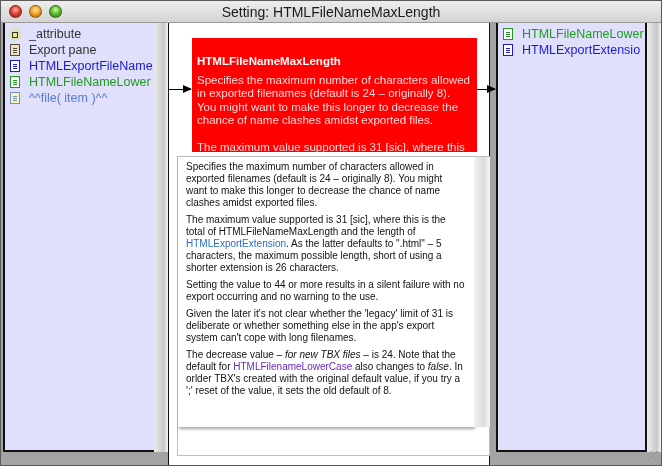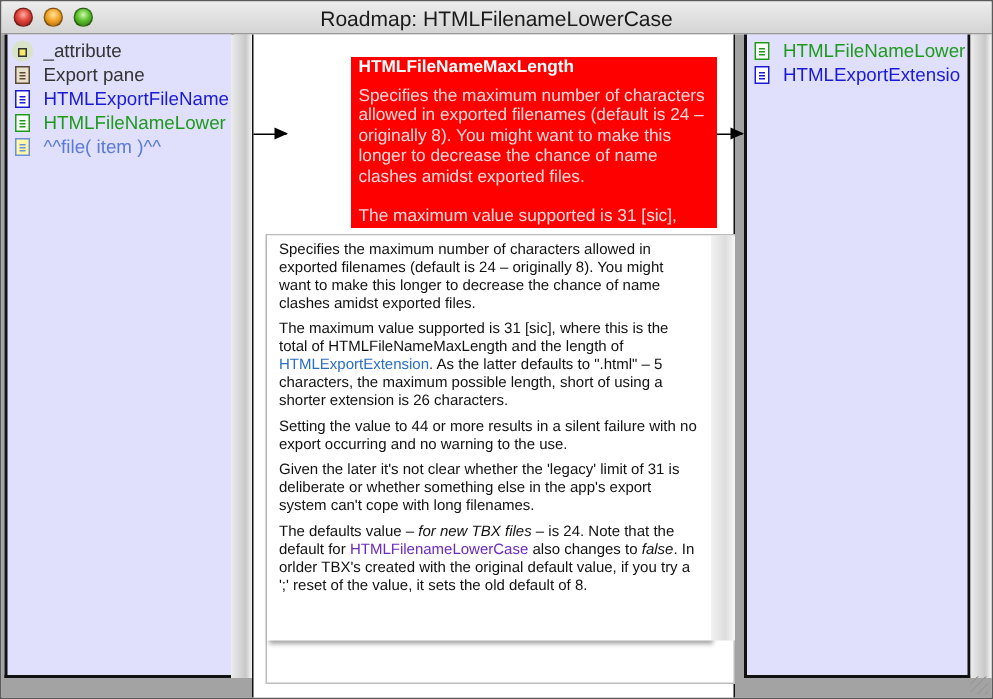--- a/index.html
+++ b/index.html
@@ -29,22 +29,22 @@
 
   .item { display: flex; align-items: center; height: 16px; font-size: 12.5px; padding-left: 5px; white-space: nowrap; overflow: hidden; }
   .item .icon { width: 10px; height: 12px; margin-right: 9px; flex: none; position: relative; background: #fff; }
   .item .icon::before { content: ""; position: absolute; left: 2px; right: 2px; top: 3px; height: 1px; background: currentColor; box-shadow: 0 2px 0 currentColor, 0 4px 0 currentColor; }
   .item .icon.ic-attr { width: 14px; height: 14px; border-radius: 50%; background: #d8e3c8; margin-left: -2px; margin-right: 7px; }
   .item .icon.ic-attr::before { left: 4px; right: 4px; top: 5px; height: 4px; background: #f7ea6a; border: 1px solid #333; box-shadow: none; }
 
   .center { position: absolute; left: 167px; top: 0; width: 322px; height: 442px;
     border-left: 1px solid #111; border-right: 1px solid #111; background: #fff; }
 
-  .red-note { position: absolute; left: 191px; top: 15px; width: 244px; height: 114px;
-    background: #ff0000; color: #ffd0d0; overflow: hidden; padding: 1px 5px; font-size: 11.5px; line-height: 13.5px; margin-left: 42px; }
+  .red-note { position: absolute; left: 191px; top: 15px; width: 285px; height: 114px;
+    background: #ff0000; color: #ffd0d0; overflow: hidden; padding: 17px 5px; font-size: 11.5px; line-height: 13.5px; }
   .red-note .rtitle { font-weight: bold; color: #fff; font-size: 11.5px; margin-bottom: 5px; }
   .red-note p { margin-bottom: 13px; color: #ffdada; }
 
   .arrow { position: absolute; height: 1px; background: #000; }
   .arrow::after { content: ""; position: absolute; right: -1px; top: -4px;
     border-left: 9px solid #000; border-top: 4px solid transparent; border-bottom: 4px solid transparent; }
 
   .text-pane { position: absolute; left: 176px; top: 133px; width: 313px; height: 300px;
     border: 1px solid #bdbdbd; background: #fff; }
   .text-inner { position: absolute; left: 0; top: 0; width: 296px; height: 270px; background: #fff;
@@ -62,21 +62,21 @@
 </head>
 <body>
 
 <div class="window">
   <div class="titlebar">
     <div class="lights">
       <div class="light close"></div>
       <div class="light min"></div>
       <div class="light max"></div>
     </div>
-    <div class="title">Roadmap: HTMLFilenameLowerCase</div>
+    <div class="title">Setting: HTMLFileNameMaxLength</div>
   </div>
 
   <div class="content">
 
     <div class="side-panel left">
       <div class="item" style="color:#333333;margin-top:3px">
         <span class="icon ic-attr"></span>
         <span>_attribute</span>
       </div>
       <div class="item" style="color:#333333">
@@ -108,21 +108,21 @@
       <p>Specifies the maximum number of characters allowed in exported filenames (default is 24 – originally 8). You might want to make this longer to decrease the chance of name clashes amidst exported files.</p>
       <p>The maximum value supported is 31 [sic], where this is the total of HTMLFileNameMaxLength and the length of</p>
     </div>
 
     <div class="text-pane">
       <div class="text-inner">
         <p>Specifies the maximum number of characters allowed in exported filenames (default is 24 – originally 8). You might want to make this longer to decrease the chance of name clashes amidst exported files.</p>
         <p><span>The maximum value supported is 31 [sic], where this is the total of HTMLFileNameMaxLength and the length of </span><span class="link">HTMLExportExtension</span><span>.  As the latter defaults to ".html" – 5 characters, the maximum possible length, short of using a shorter extension is 26 characters.</span></p>
         <p>Setting the value to 44 or more results in a silent failure with no export occurring and no warning to the use.</p>
         <p>Given the later it's not clear whether the 'legacy' limit of 31 is deliberate or whether something else in the app's export system can't cope with long filenames.</p>
-        <p><span>The defaults value – </span><em>for new TBX files</em><span> – is 24. Note that the default for </span><span class="link purple">HTMLFilenameLowerCase</span><span> also changes to </span><em>false</em><span>. In orlder TBX's created with the original default value, if you try a ';' reset of the value, it sets the old default of 8.</span></p>
+        <p><span>The decrease value – </span><em>for new TBX files</em><span> – is 24. Note that the default for </span><span class="link purple">HTMLFilenameLowerCase</span><span> also changes to </span><em>false</em><span>. In orlder TBX's created with the original default value, if you try a ';' reset of the value, it sets the old default of 8.</span></p>
       </div>
       <div class="text-scroll"></div>
     </div>
 
     <div class="side-panel right">
       <div class="item" style="color:#1f9a1f;margin-top:3px">
         <span class="icon" style="color:#1f9a1f;border:1.5px solid #1f9a1f"></span>
         <span>HTMLFileNameLower</span>
       </div>
       <div class="item" style="color:#1a1ad6">

